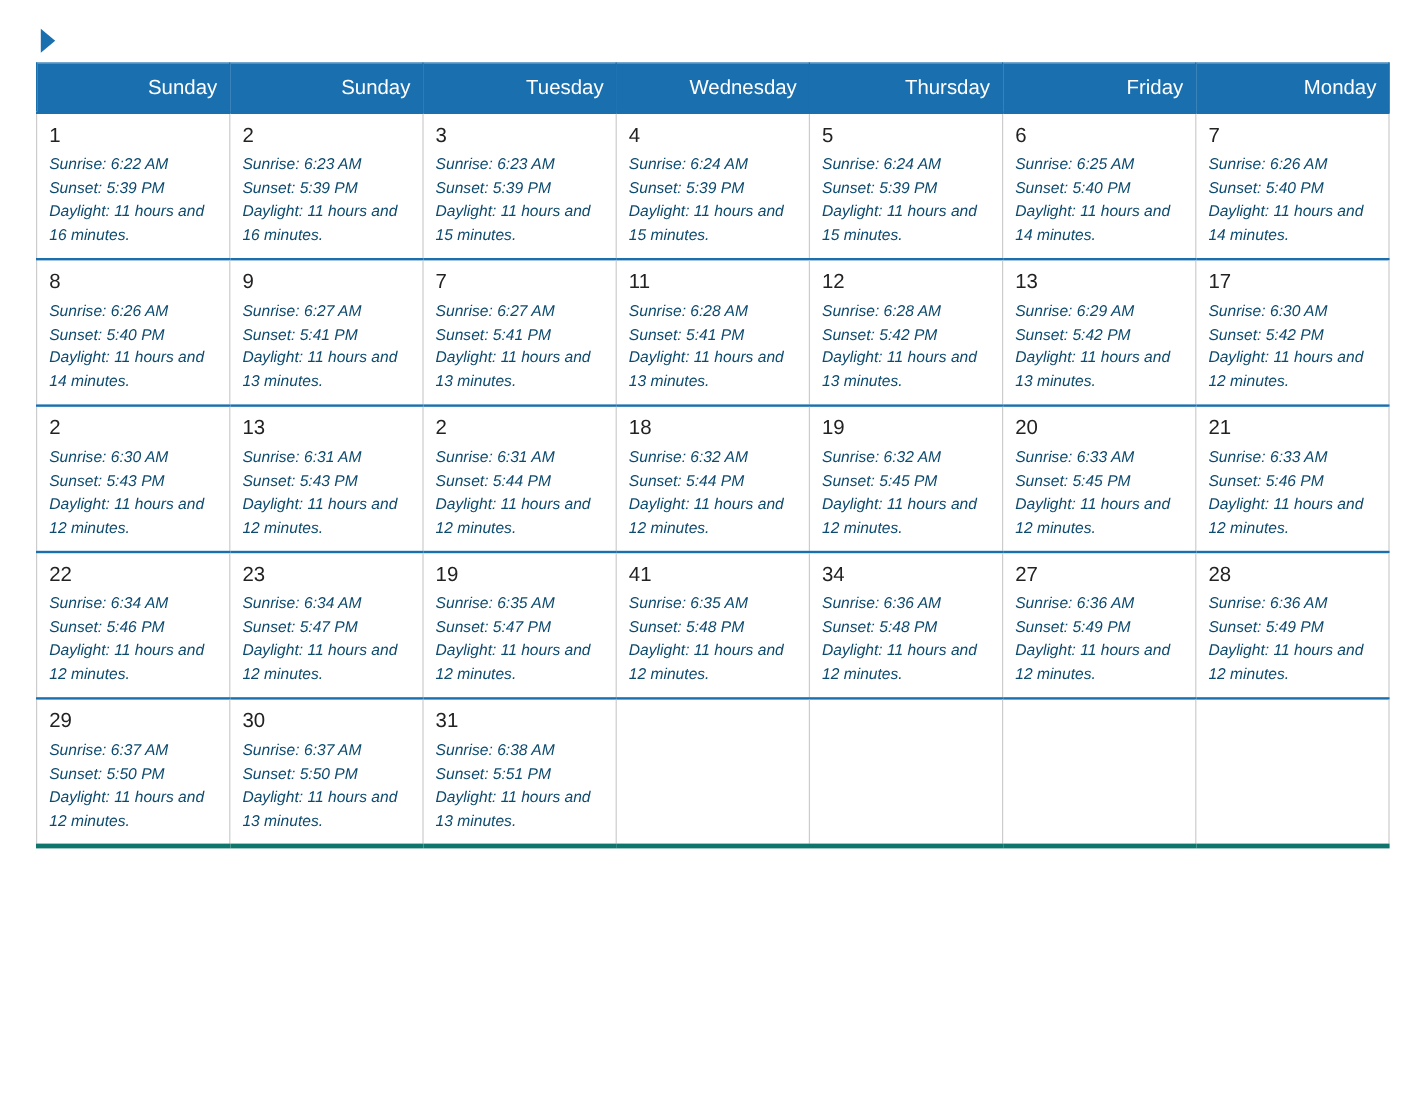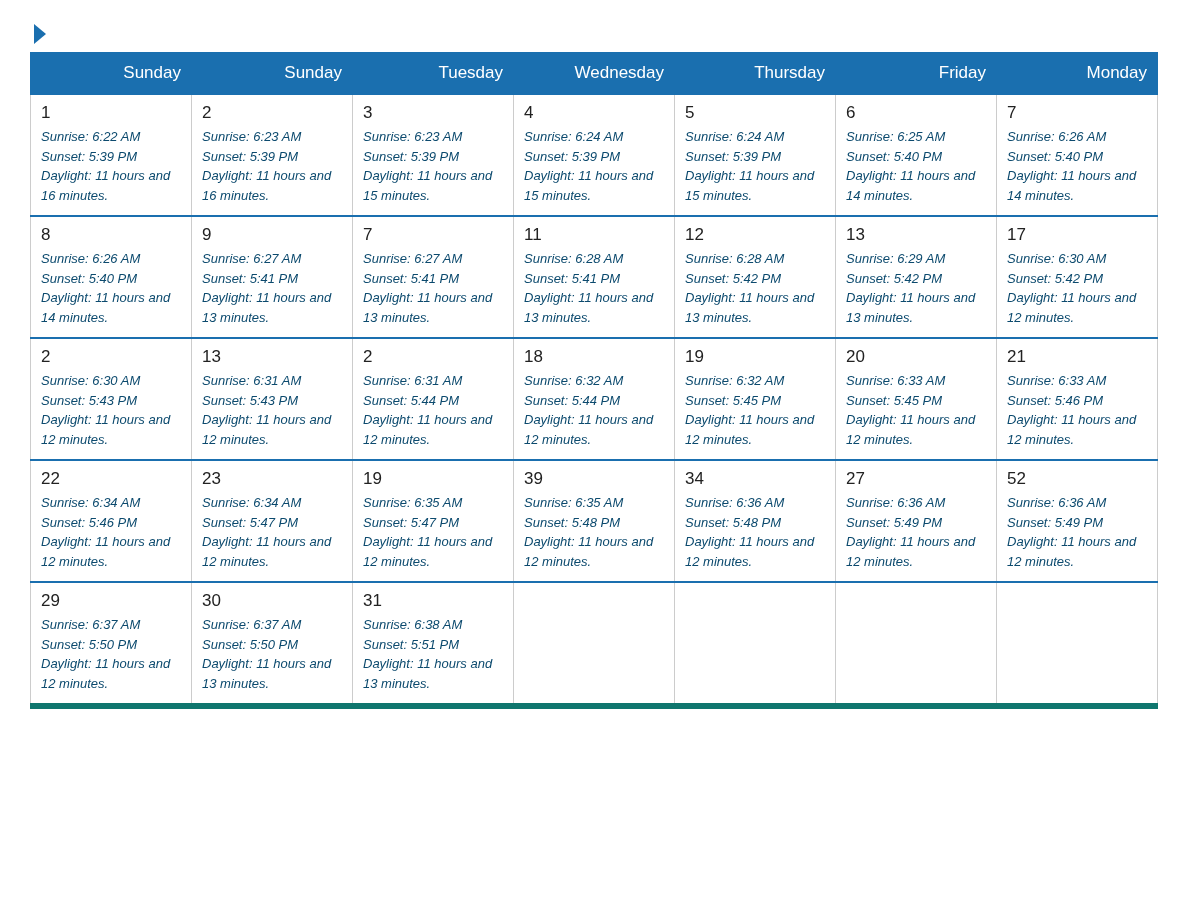--- a/index.html
+++ b/index.html
@@ -114,21 +114,21 @@
       line-height: 1.5;
       font-style: italic;
     }
 
     .empty-cell {
       border-top: 2px solid #1a6faf;
       background: #fff;
     }
 
     .last-row td {
-      border-bottom: 6px solid #0f766e;
+      border-bottom: 4px solid #0f766e;
     }
   </style>
 </head>
 <body>
 
 <div class="header">
   <div class="logo">
     <div class="logo-text">
       <span class="logo-general"></span>
       <div class="logo-arrow"></div>
@@ -251,33 +251,33 @@
         </td>
         <td>
           <span class="day-number">23</span>
           <div class="day-info">Sunrise: 6:34 AM<br>Sunset: 5:47 PM<br>Daylight: 11 hours and 12 minutes.</div>
         </td>
         <td>
           <span class="day-number">19</span>
           <div class="day-info">Sunrise: 6:35 AM<br>Sunset: 5:47 PM<br>Daylight: 11 hours and 12 minutes.</div>
         </td>
         <td>
-          <span class="day-number">39</span>
+          <span class="day-number">41</span>
           <div class="day-info">Sunrise: 6:35 AM<br>Sunset: 5:48 PM<br>Daylight: 11 hours and 12 minutes.</div>
         </td>
         <td>
           <span class="day-number">34</span>
           <div class="day-info">Sunrise: 6:36 AM<br>Sunset: 5:48 PM<br>Daylight: 11 hours and 12 minutes.</div>
         </td>
         <td>
           <span class="day-number">27</span>
           <div class="day-info">Sunrise: 6:36 AM<br>Sunset: 5:49 PM<br>Daylight: 11 hours and 12 minutes.</div>
         </td>
         <td>
-          <span class="day-number">52</span>
+          <span class="day-number">28</span>
           <div class="day-info">Sunrise: 6:36 AM<br>Sunset: 5:49 PM<br>Daylight: 11 hours and 12 minutes.</div>
         </td>
       </tr>
       <tr class="last-row">
         <td>
           <span class="day-number">29</span>
           <div class="day-info">Sunrise: 6:37 AM<br>Sunset: 5:50 PM<br>Daylight: 11 hours and 12 minutes.</div>
         </td>
         <td>
           <span class="day-number">30</span>

